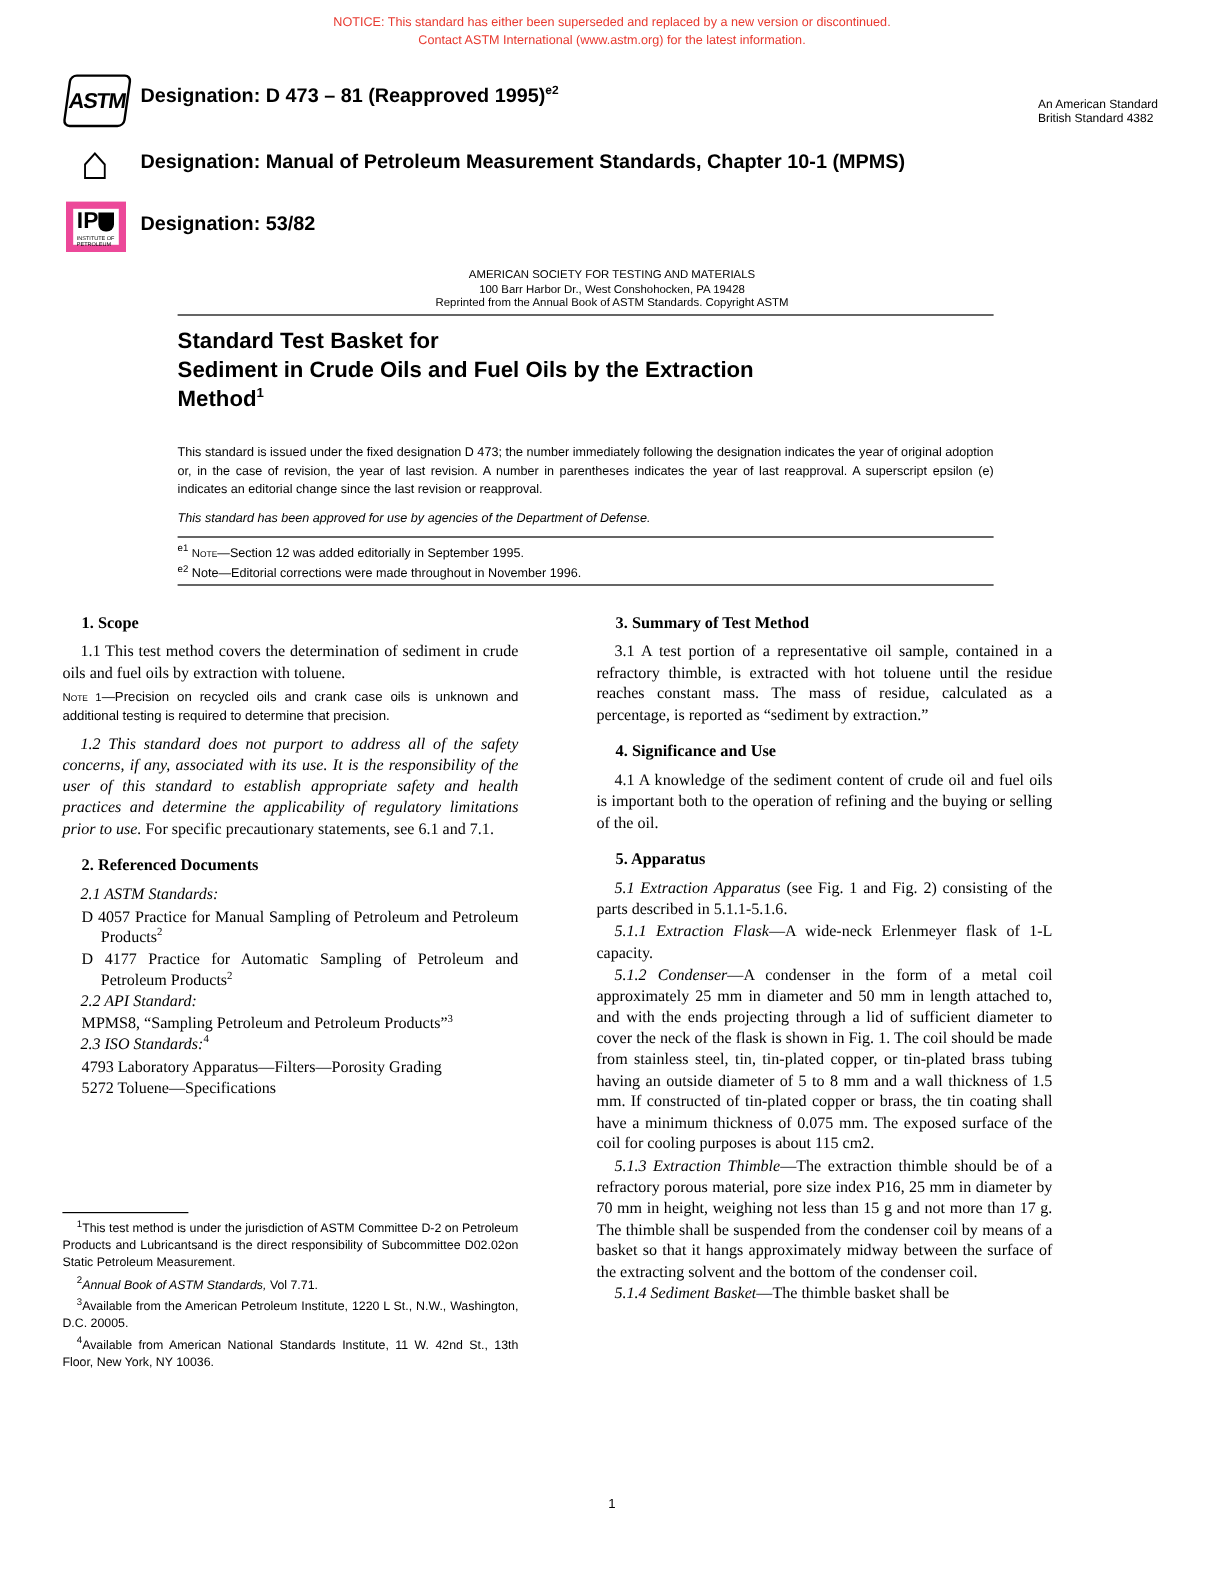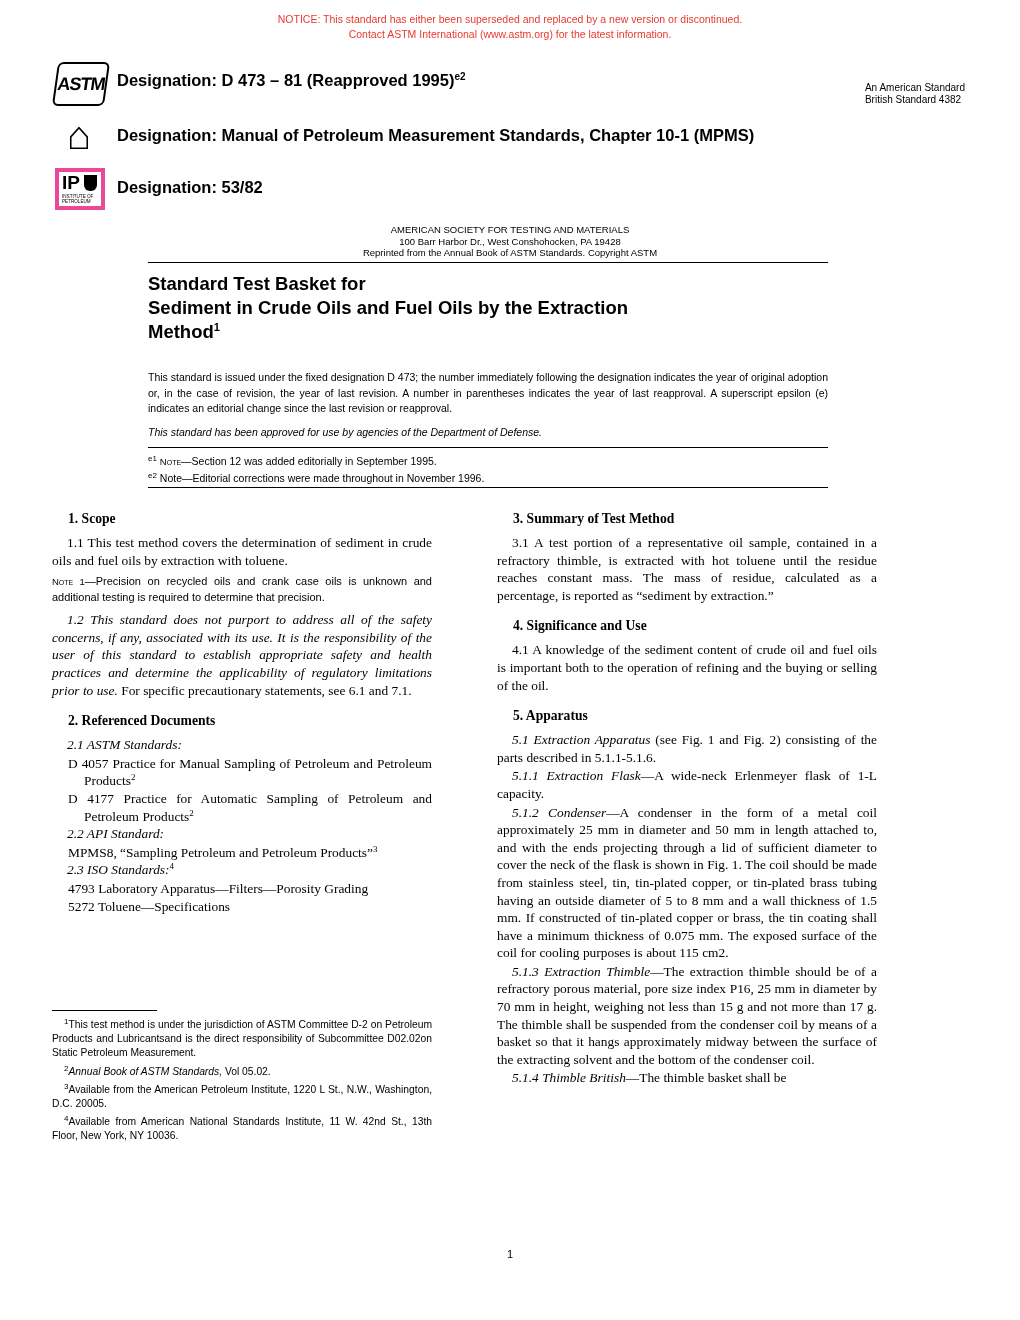--- a/index.html
+++ b/index.html
@@ -73,21 +73,21 @@
     line-height: 44px;
     text-align: center;
     font-weight: bold;
   }
   .logo-ip2 {
     position: absolute;
     left: 0;
     top: 0;
     width: 50px;
     height: 42px;
-    border: 4px solid #ec4899;
+    border: 6px solid #ec4899;
     font-family: "Liberation Sans", sans-serif;
     font-weight: bold;
     font-size: 19px;
     text-align: left;
     line-height: 22px;
     padding-left: 3px;
     box-sizing: border-box;
   }
   .logo-ip2 .sub {
     display: block;
@@ -362,27 +362,27 @@
     <p>3.1 A test portion of a representative oil sample, contained in a refractory thimble, is extracted with hot toluene until the residue reaches constant mass. The mass of residue, calculated as a percentage, is reported as “sediment by extraction.”</p>
 
     <h2 class="sec">4.  Significance and Use</h2>
     <p>4.1 A knowledge of the sediment content of crude oil and fuel oils is important both to the operation of refining and the buying or selling of the oil.</p>
 
     <h2 class="sec">5.  Apparatus</h2>
     <p><span class="ital">5.1 Extraction Apparatus</span><span> (see Fig. 1 and Fig. 2) consisting of the parts described in 5.1.1-5.1.6.</span></p>
     <p><span class="ital">5.1.1 Extraction Flask</span><span>—A wide-neck Erlenmeyer flask of 1-L capacity.</span></p>
     <p><span class="ital">5.1.2 Condenser</span><span>—A condenser in the form of a metal coil approximately 25 mm in diameter and 50 mm in length attached to, and with the ends projecting through a lid of sufficient diameter to cover the neck of the flask is shown in Fig. 1. The coil should be made from stainless steel, tin, tin-plated copper, or tin-plated brass tubing having an outside diameter of 5 to 8 mm and a wall thickness of 1.5 mm. If constructed of tin-plated copper or brass, the tin coating shall have a minimum thickness of 0.075 mm. The exposed surface of the coil for cooling purposes is about 115 cm2.</span></p>
     <p><span class="ital">5.1.3 Extraction Thimble</span><span>—The extraction thimble should be of a refractory porous material, pore size index P16, 25 mm in diameter by 70 mm in height, weighing not less than 15 g and not more than 17 g. The thimble shall be suspended from the condenser coil by means of a basket so that it hangs approximately midway between the surface of the extracting solvent and the bottom of the condenser coil.</span></p>
-    <p><span class="ital">5.1.4 Thimble British</span><span>—The thimble basket shall be</span></p>
+    <p><span class="ital">5.1.4 Sediment Basket</span><span>—The thimble basket shall be</span></p>
 
   </div>
 
   <div class="fn-rule"></div>
   <div class="footnotes">
     <p><sup>1</sup><span>This test method is under the jurisdiction of ASTM Committee D-2 on Petroleum Products and Lubricantsand is the direct responsibility of Subcommittee D02.02on Static Petroleum Measurement.</span></p>
-    <p><sup>2</sup><span class="it">Annual Book of ASTM Standards,</span><span> Vol 05.02.</span></p>
+    <p><sup>2</sup><span class="it">Annual Book of ASTM Standards,</span><span> Vol 7.71.</span></p>
     <p><sup>3</sup><span>Available from the American Petroleum Institute, 1220 L St., N.W., Washington, D.C. 20005.</span></p>
     <p><sup>4</sup><span>Available from American National Standards Institute, 11 W. 42nd St., 13th Floor, New York, NY 10036.</span></p>
   </div>
 
   <div class="pagenum">1</div>
 
 </div>
 
 </body></html>

